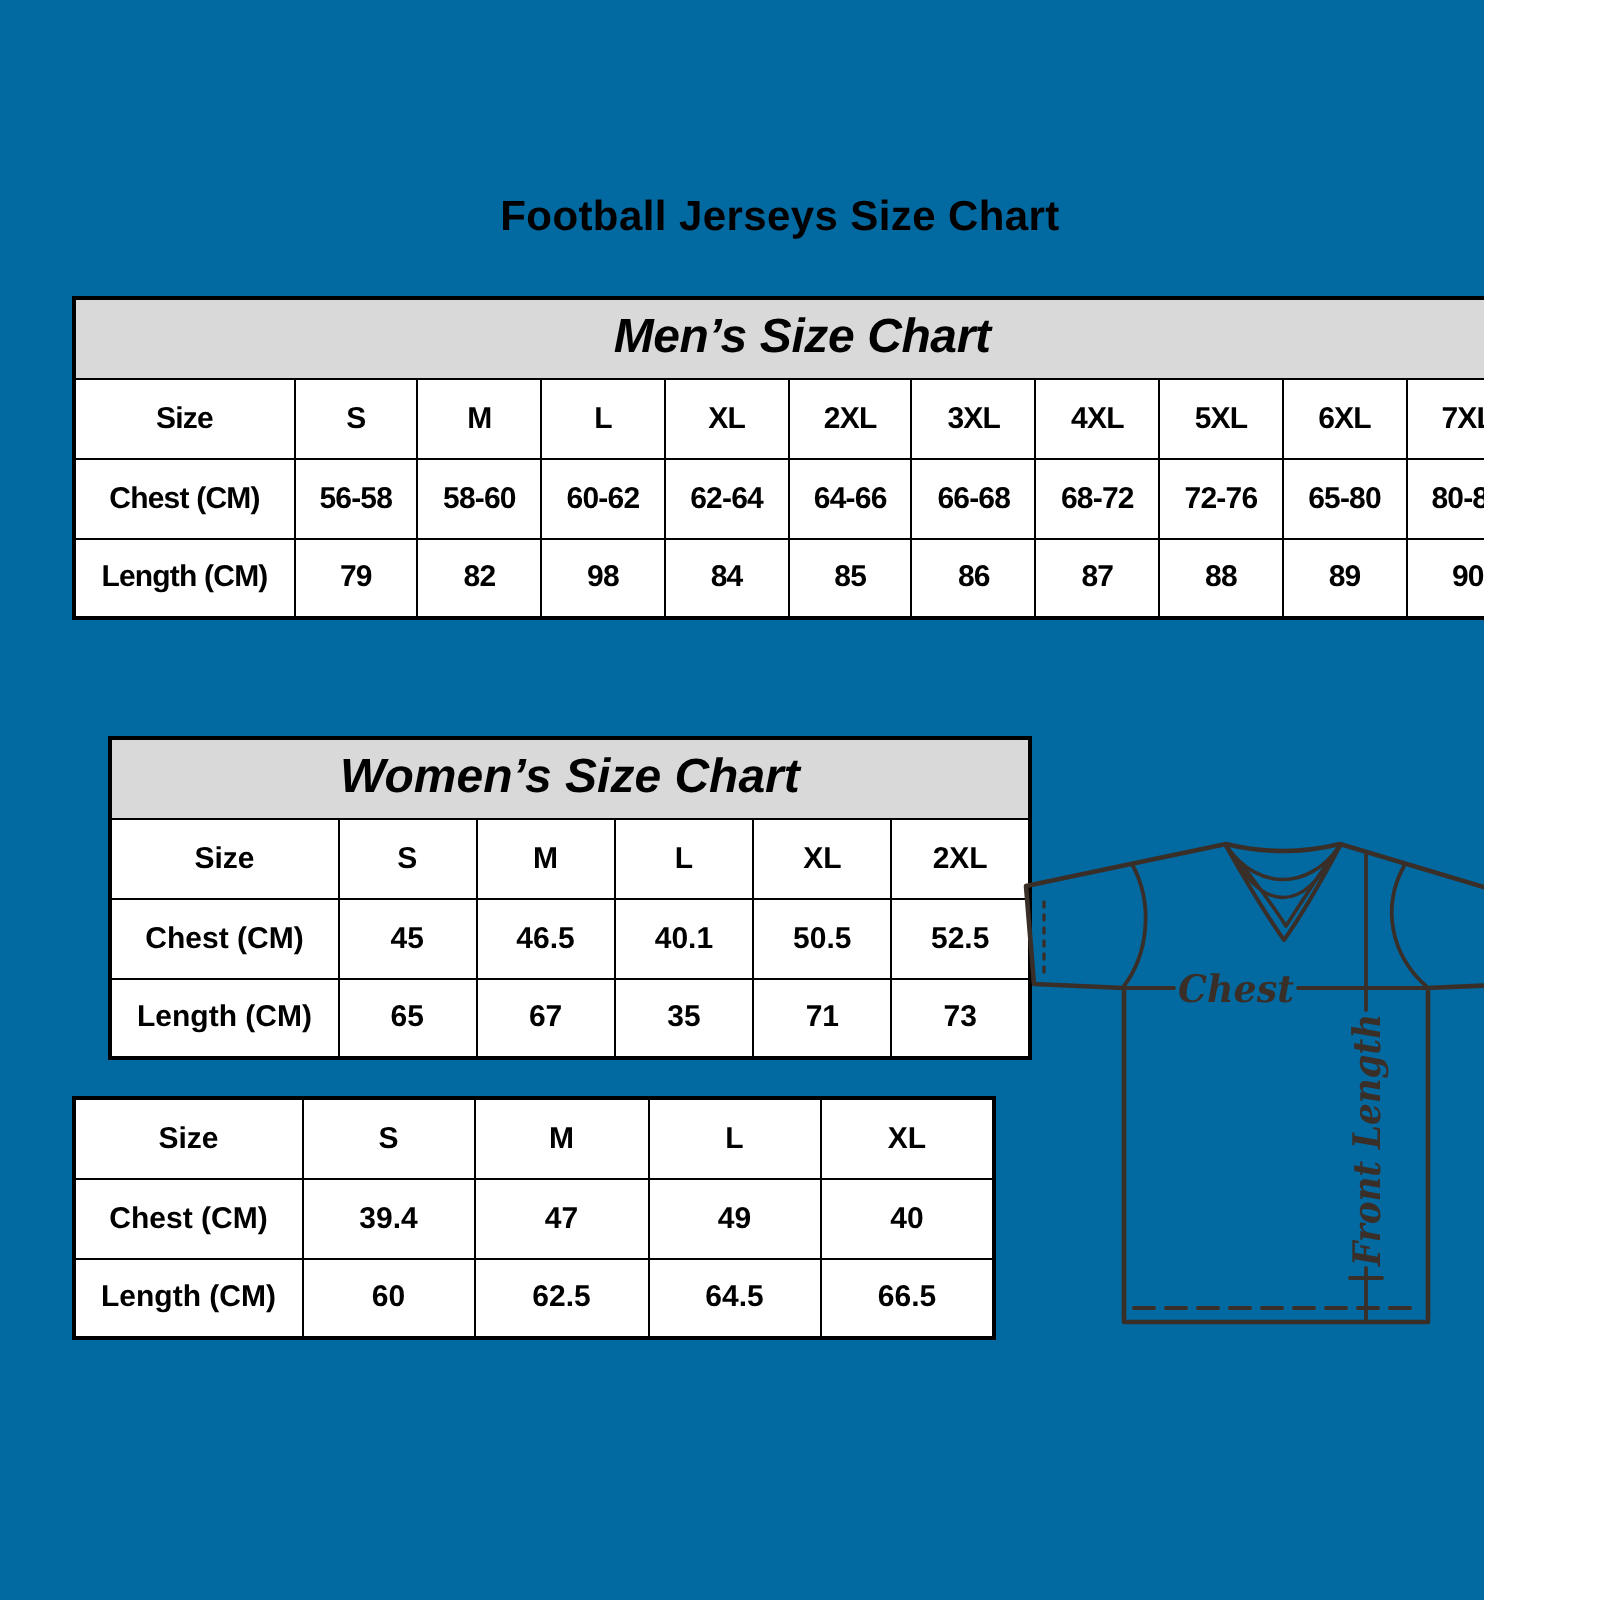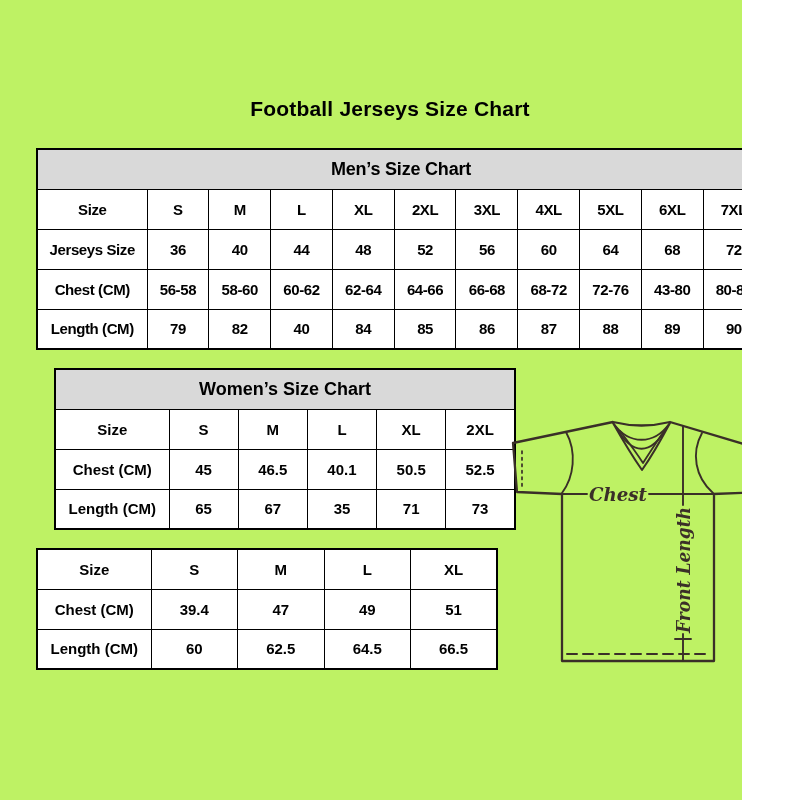--- a/index.html
+++ b/index.html
@@ -1,20 +1,20 @@
 <!DOCTYPE html>
 <html><head>
 <meta charset="utf-8">
 <style>
   html, body { margin: 0; padding: 0; background: #ffffff; }
   #canvas {
     position: relative;
     width: 742px;
     height: 800px;
-    background: #bef264;
+    background: #0369a1;
     font-family: "Liberation Sans", sans-serif;
     overflow: hidden;
   }
   .page-title {
     position: absolute;
     top: 97px;
     left: 0;
     width: 780px;
     text-align: center;
     font-size: 21px;
@@ -36,21 +36,22 @@
     padding: 0;
     font-weight: bold;
     color: #000000;
     font-size: 15px;
     overflow: hidden;
     white-space: nowrap;
   }
   table.size-table tr { height: 40px; }
   table.size-table tr.tbl-header th {
     background: #d9d9d9;
-    font-size: 18px;
+    font-size: 24px;
+    font-style: italic;
   }
   #mens-table  { left: 36px; top: 148px; width: 728px; }
   #mens-table td { letter-spacing: -0.4px; }
   #mens-table tr.tbl-header th { letter-spacing: -0.2px; }
   #womens-table { left: 54px; top: 368px; width: 460px; }
   #youth-table  { left: 36px; top: 548px; width: 460px; }
   #jersey-diagram {
     position: absolute;
     left: 498px;
     top: 400px;
@@ -96,50 +97,37 @@
       <td>L</td>
       <td>XL</td>
       <td>2XL</td>
       <td>3XL</td>
       <td>4XL</td>
       <td>5XL</td>
       <td>6XL</td>
       <td>7XL</td>
     </tr>
     <tr>
-      <td>Jerseys Size</td>
-      <td>36</td>
-      <td>40</td>
-      <td>44</td>
-      <td>48</td>
-      <td>52</td>
-      <td>56</td>
-      <td>60</td>
-      <td>64</td>
-      <td>68</td>
-      <td>72</td>
-    </tr>
-    <tr>
       <td>Chest (CM)</td>
       <td>56-58</td>
       <td>58-60</td>
       <td>60-62</td>
       <td>62-64</td>
       <td>64-66</td>
       <td>66-68</td>
       <td>68-72</td>
       <td>72-76</td>
-      <td>43-80</td>
+      <td>65-80</td>
       <td>80-84</td>
     </tr>
     <tr>
       <td>Length (CM)</td>
       <td>79</td>
       <td>82</td>
-      <td>40</td>
+      <td>98</td>
       <td>84</td>
       <td>85</td>
       <td>86</td>
       <td>87</td>
       <td>88</td>
       <td>89</td>
       <td>90</td>
     </tr>
   </tbody>
     </table>
@@ -198,21 +186,21 @@
       <td>S</td>
       <td>M</td>
       <td>L</td>
       <td>XL</td>
     </tr>
     <tr>
       <td>Chest (CM)</td>
       <td>39.4</td>
       <td>47</td>
       <td>49</td>
-      <td>51</td>
+      <td>40</td>
     </tr>
     <tr>
       <td>Length (CM)</td>
       <td>60</td>
       <td>62.5</td>
       <td>64.5</td>
       <td>66.5</td>
     </tr>
   </tbody>
     </table>

